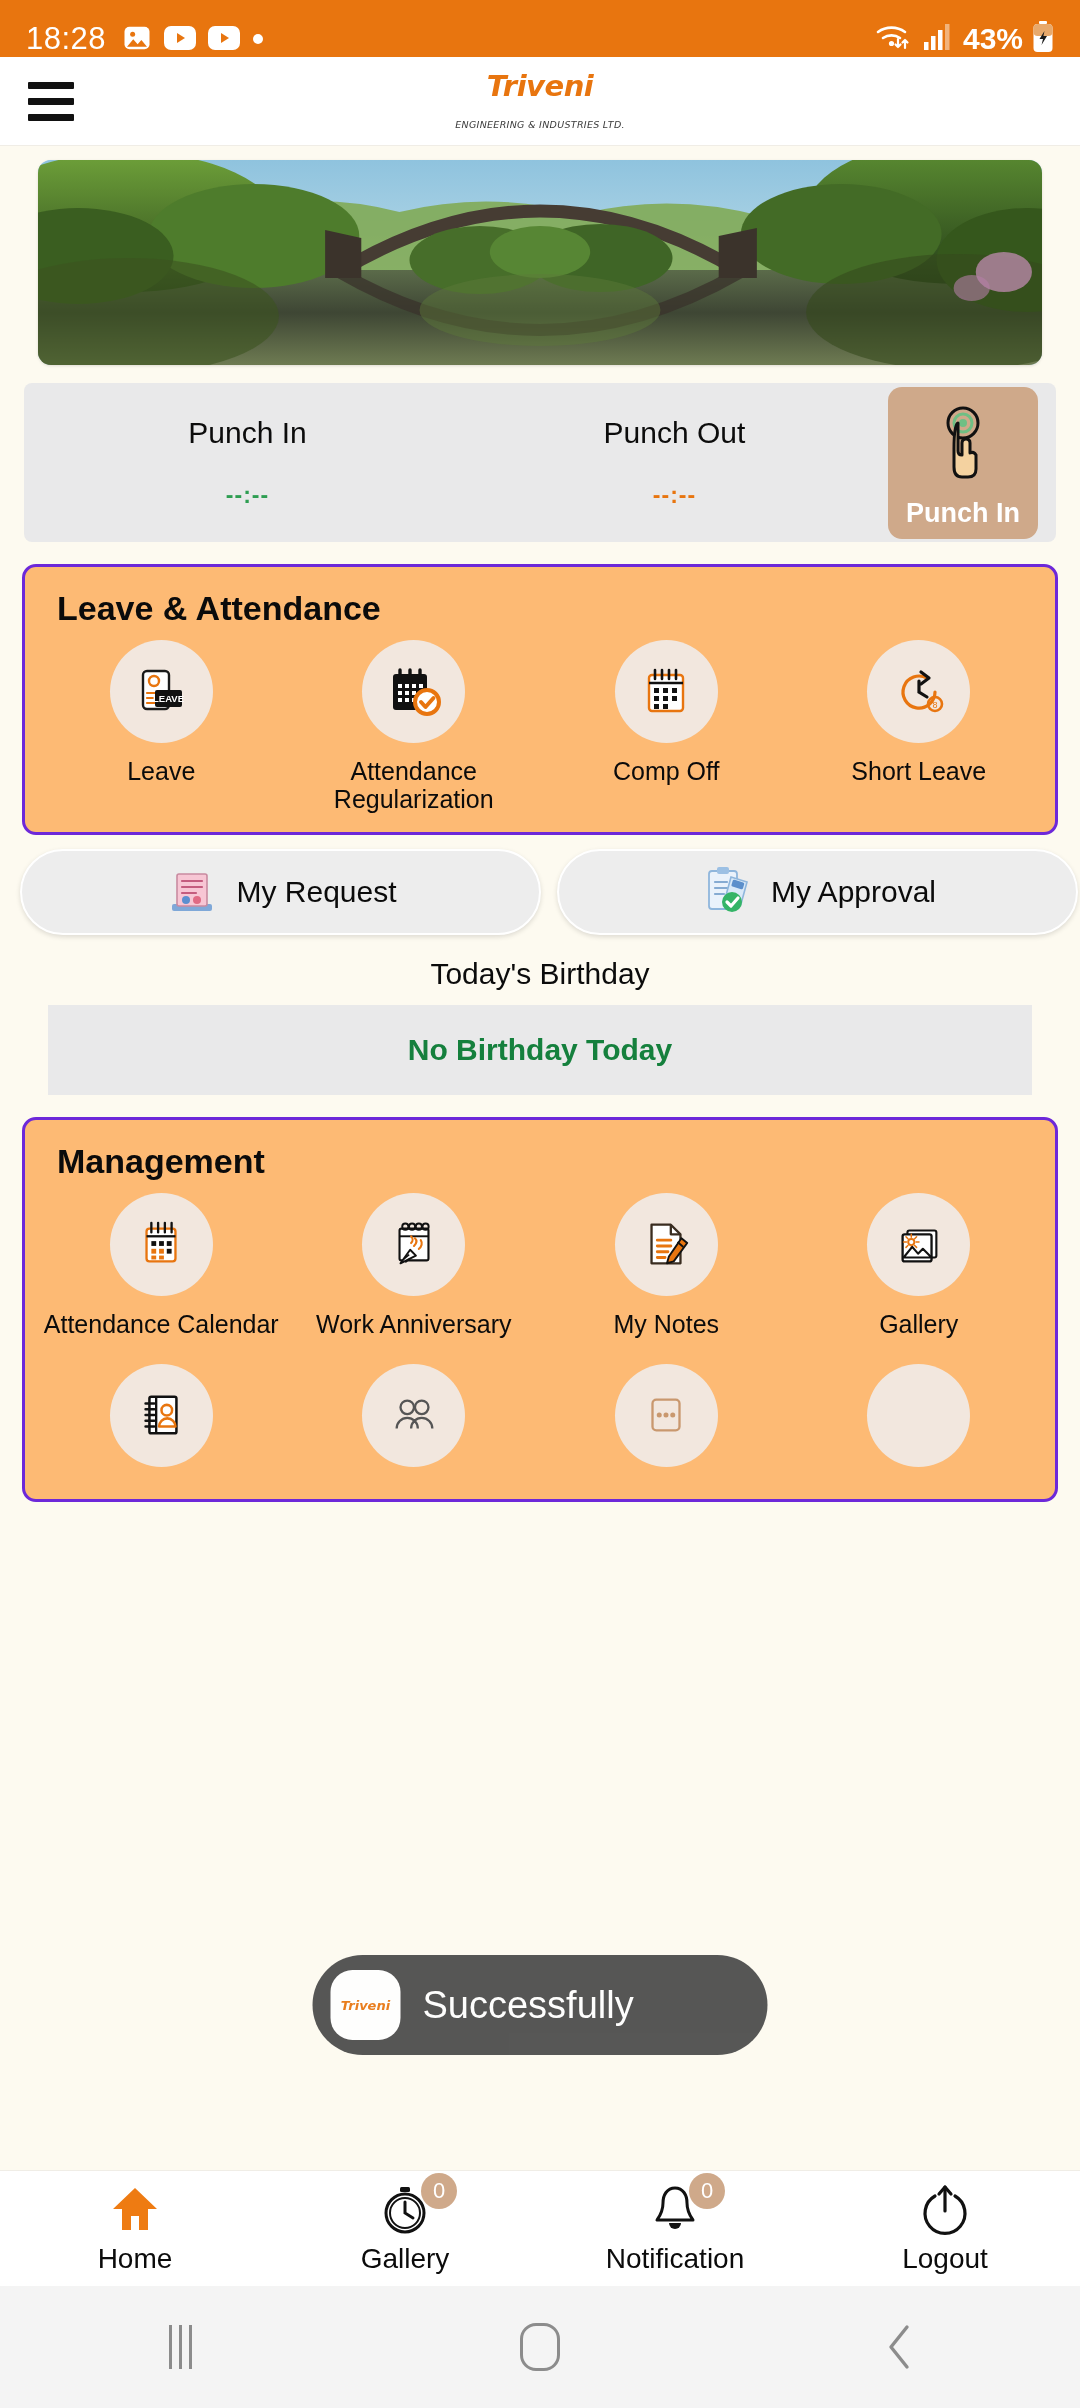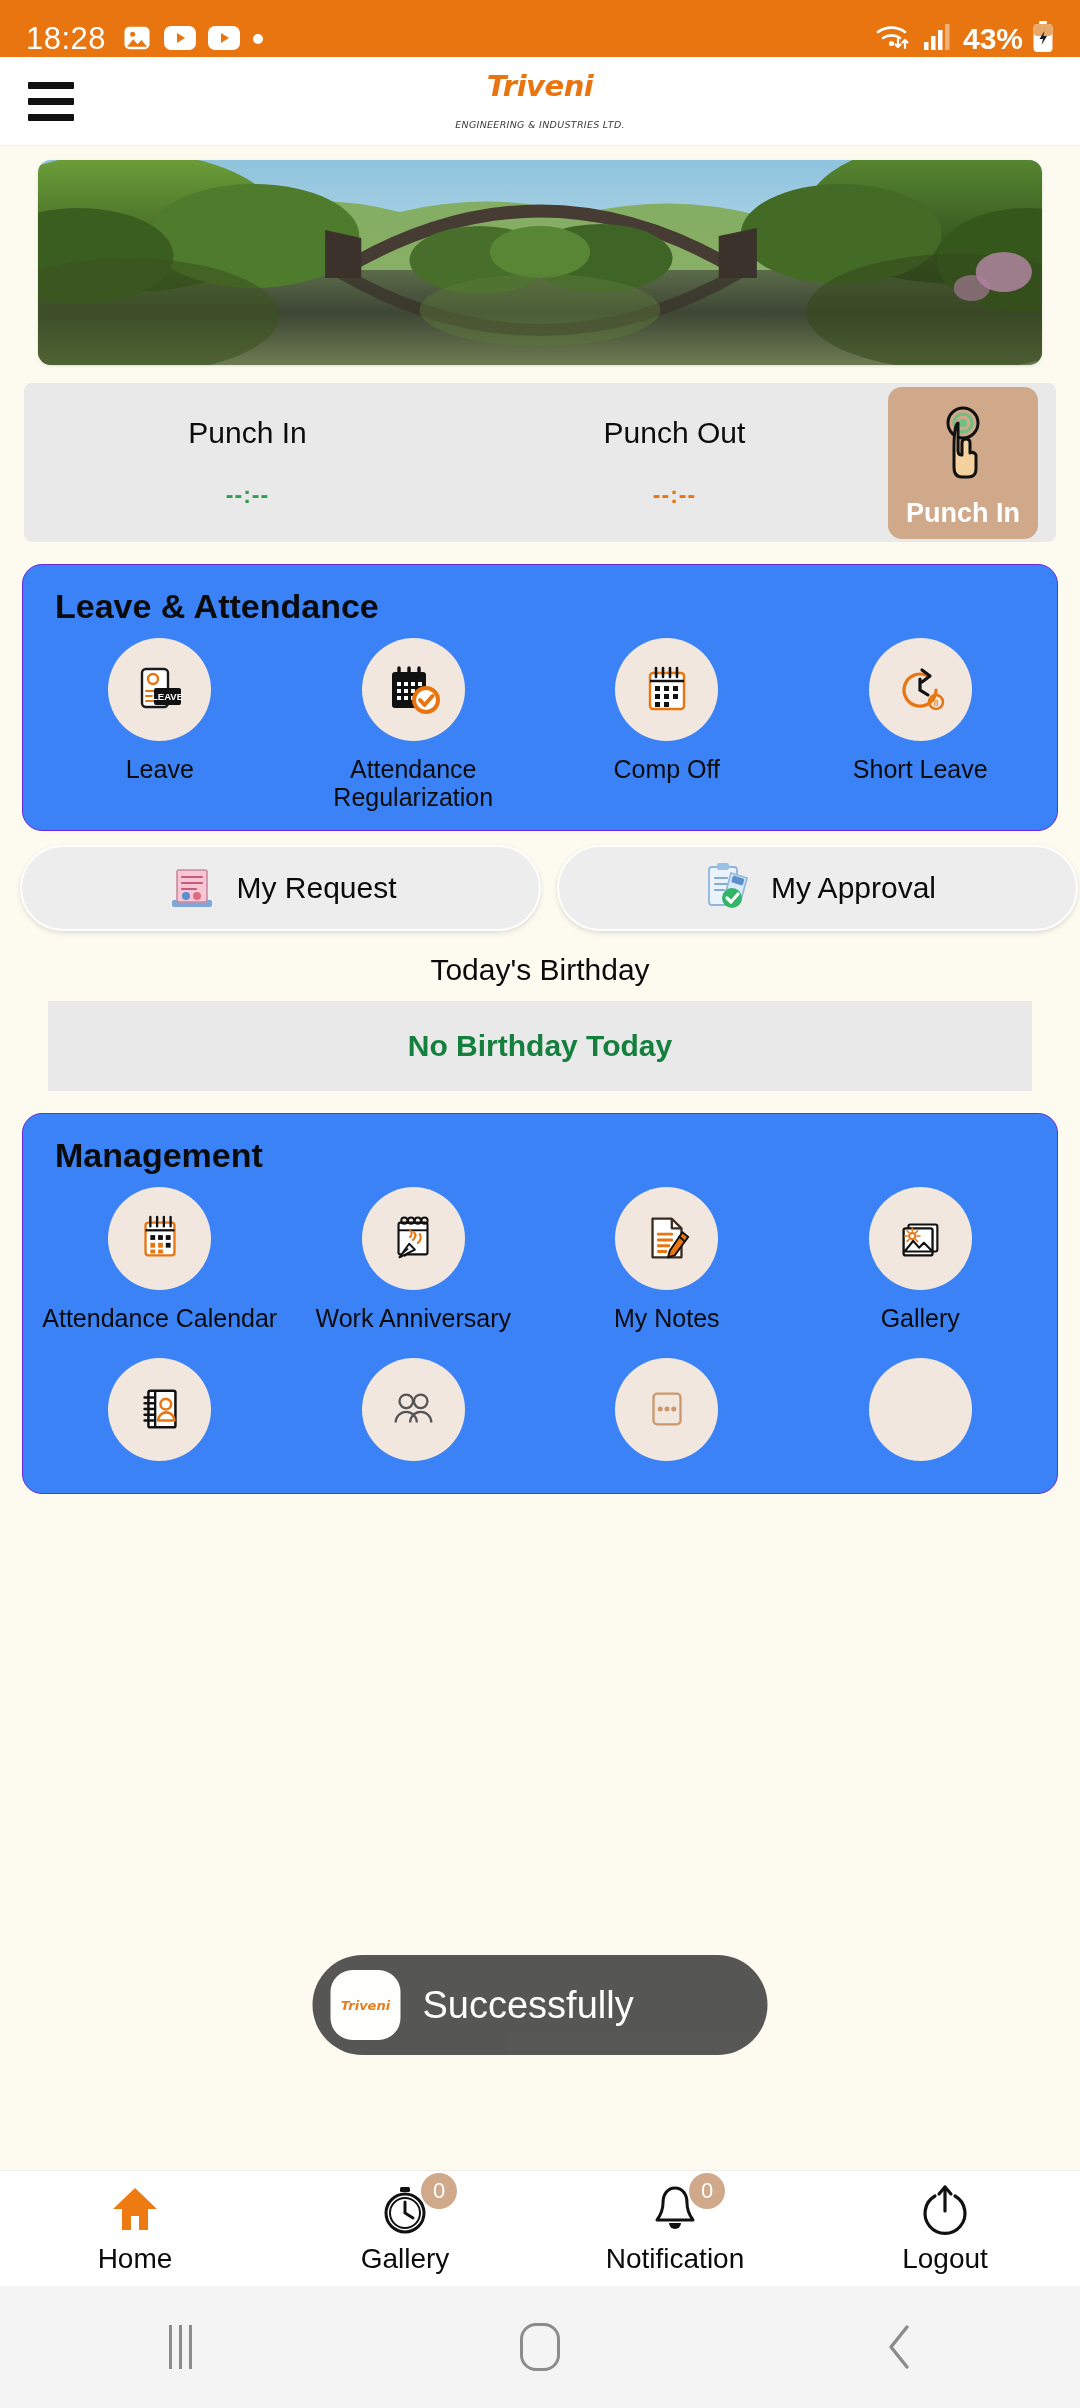--- a/index.html
+++ b/index.html
@@ -71,22 +71,22 @@
   .punch-btn {
     width:150px; height:152px; background:#CFA98A; border-radius:14px;
     display:flex; flex-direction:column; align-items:center; justify-content:flex-end;
     padding-bottom:10px; margin-right:8px; cursor:pointer;
   }
   .punch-btn-icon { flex:1; display:flex; align-items:center; justify-content:center; }
   .punch-btn-label { color:#FFFFFF; font-size:27px; font-weight:bold; }
 
   
   .sect-card {
-    margin:22px 22px 0 22px; background:#3b82f6; border:1px solid #6d28d9;
-    border-radius:20px; padding:22px 10px 18px 10px;
+    margin:22px 22px 0 22px; background:#fdba74; border:3px solid #6d28d9;
+    border-radius:14px; padding:22px 10px 18px 10px;
   }
   .sect-title { font-size:34px; font-weight:bold; color:#0B0B0B; padding:0 22px; margin-bottom:12px; }
   .grid4 { display:flex; }
   .tile { flex:1; display:flex; flex-direction:column; align-items:center; cursor:pointer; }
   .tile-circle {
     width:103px; height:103px; border-radius:50%; background:#F2E7DE;
     display:flex; align-items:center; justify-content:center; margin-bottom:14px;
   }
   .tile-label {
     font-size:25px; color:#0B0B0B; text-align:center; line-height:1.13; font-weight:400;

